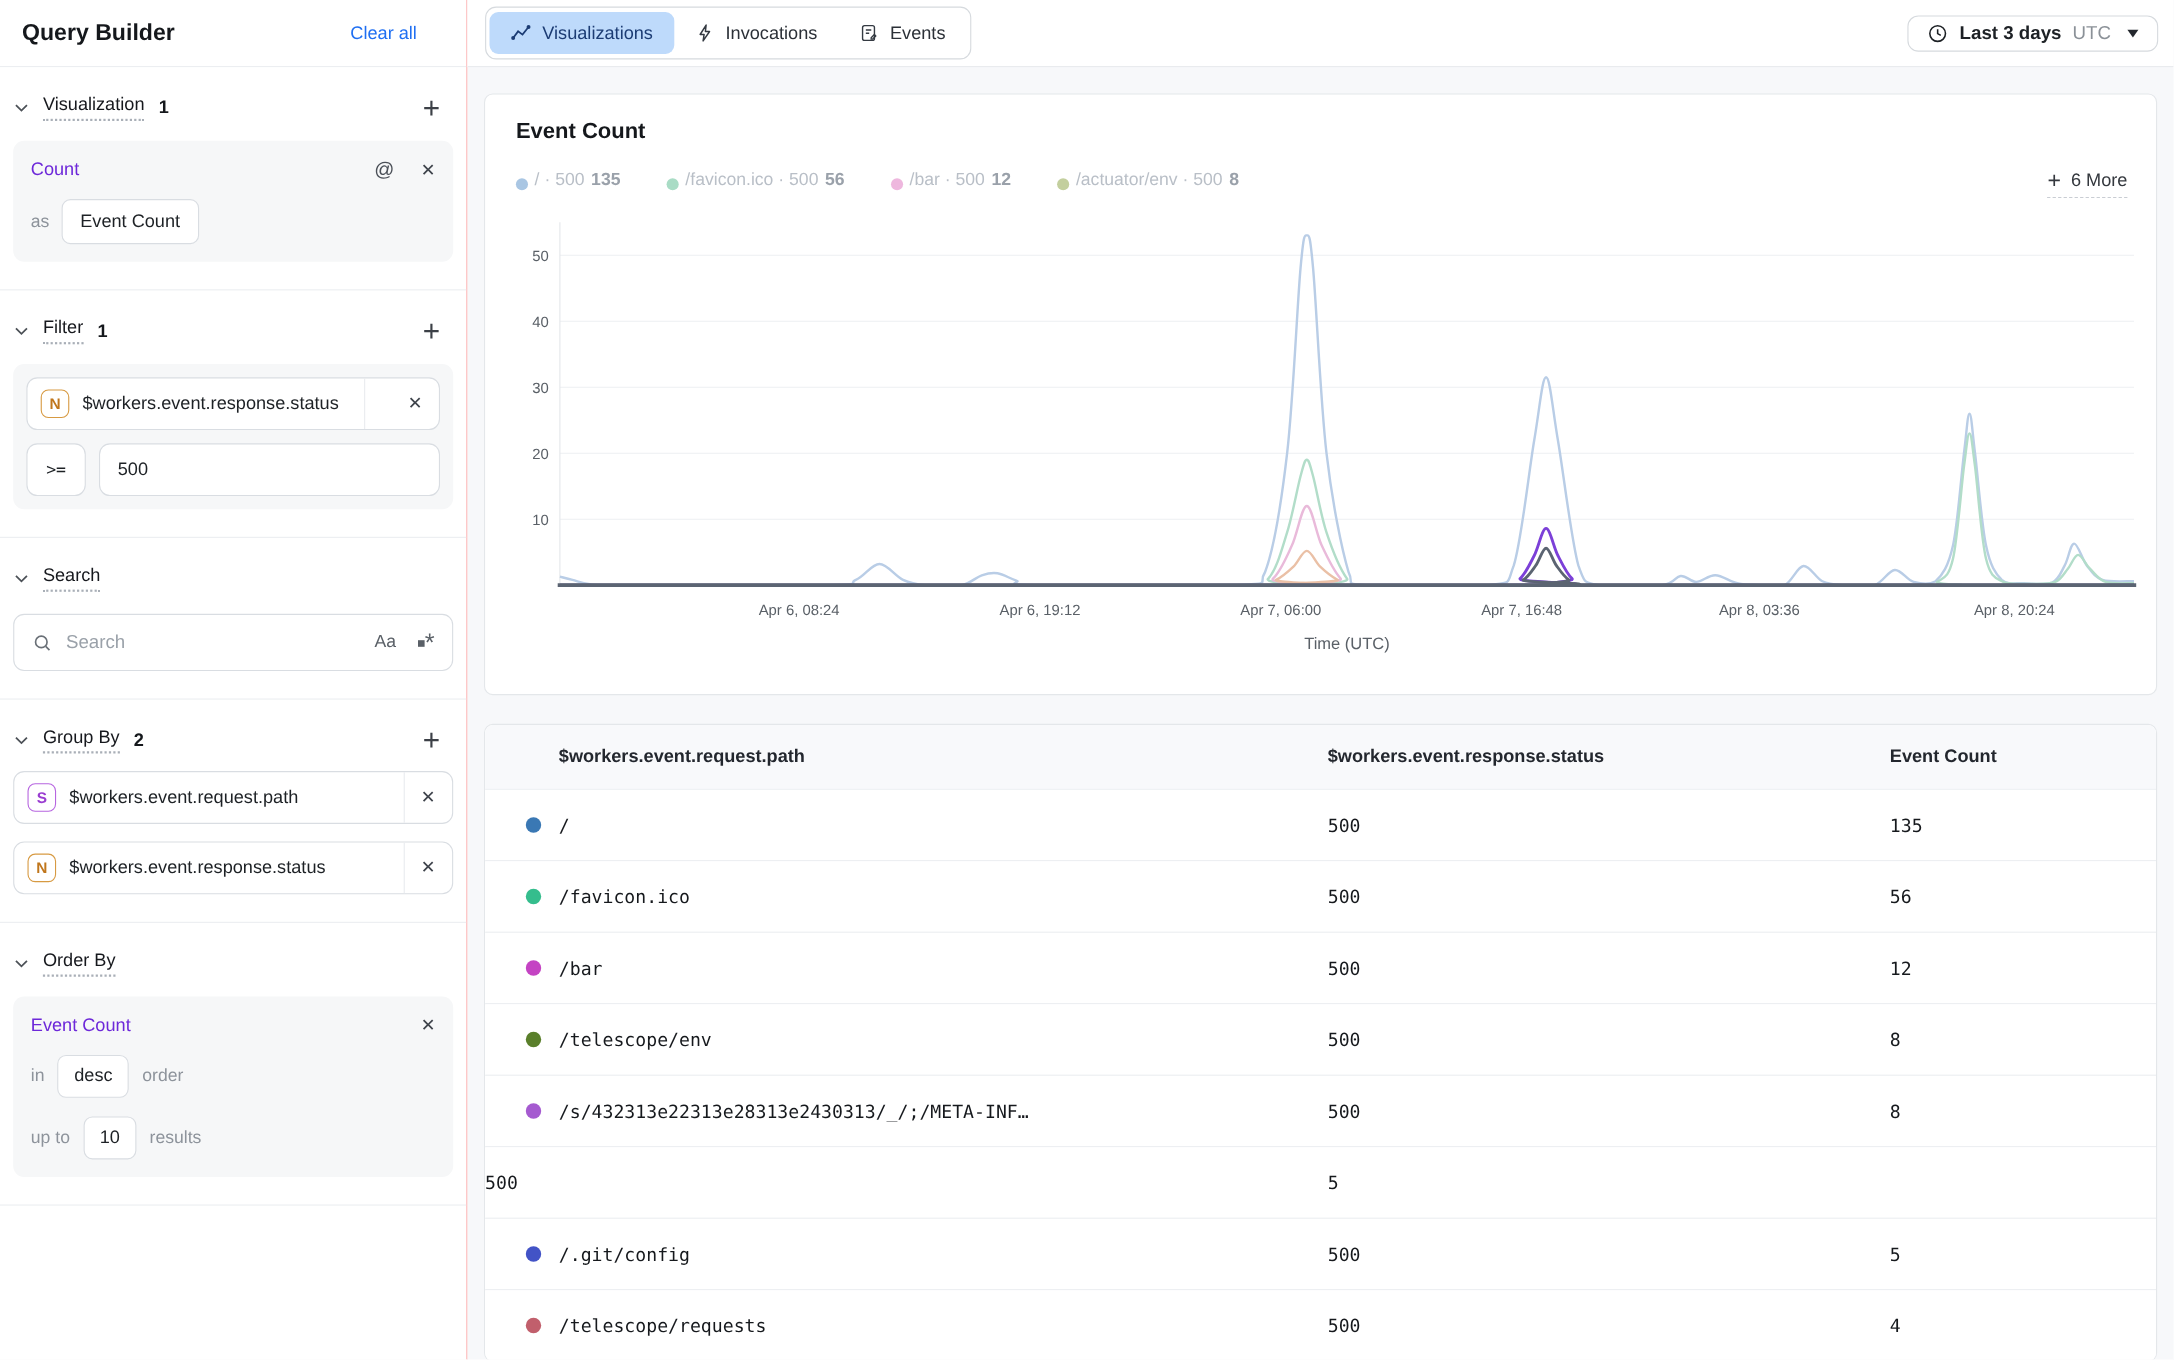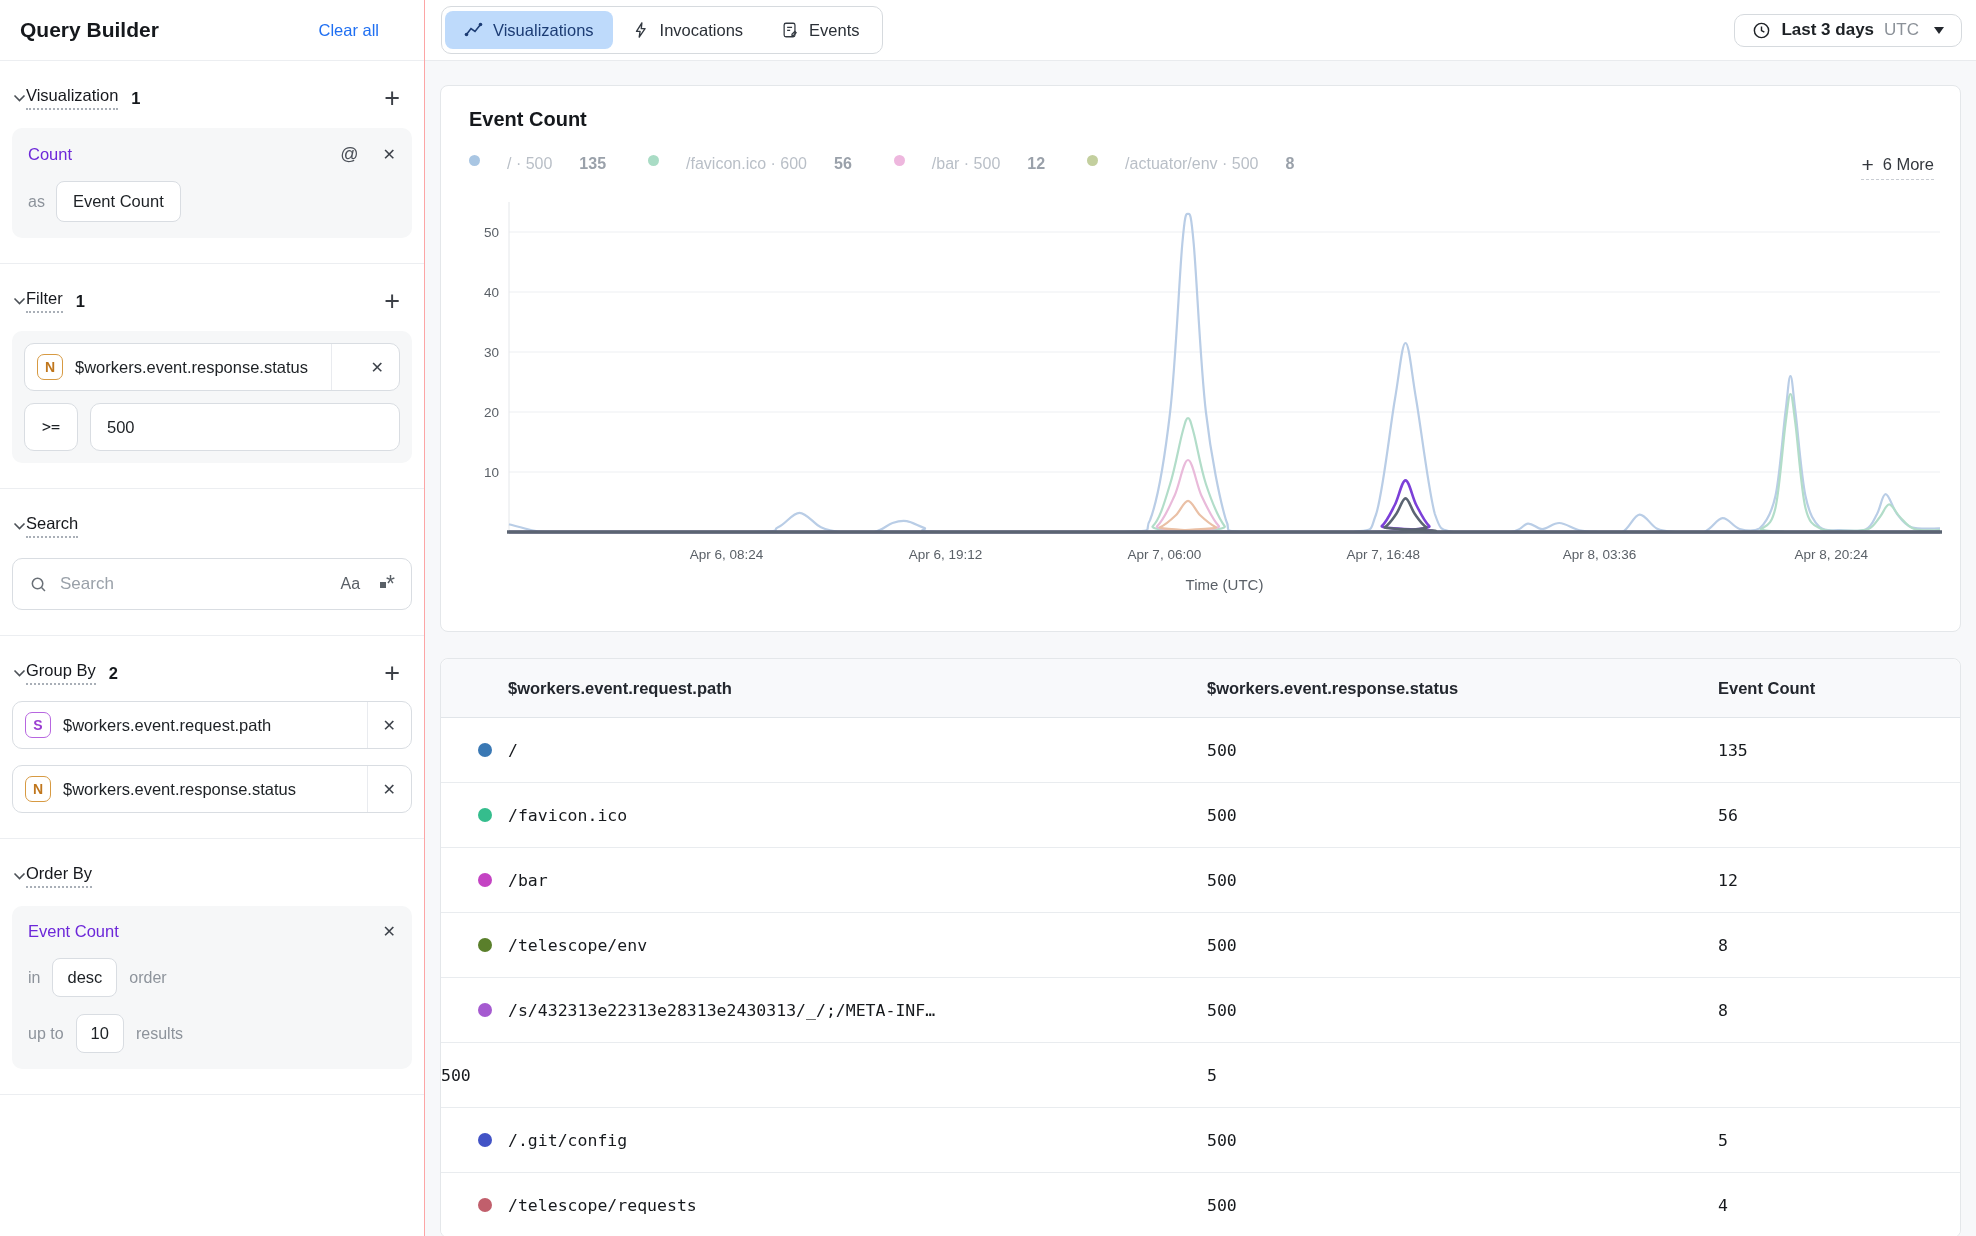--- a/index.html
+++ b/index.html
@@ -11,21 +11,21 @@
   .sidebar{width:424px;min-width:424px;background:#fff;border-right:1px solid #fca5a5;
            display:flex;flex-direction:column;overflow:hidden}
   .sb-header{height:61px;min-height:61px;display:flex;align-items:center;justify-content:space-between;
              padding:0 45px 0 20px;border-bottom:1px solid #eceef1;box-sizing:border-box}
   .sb-title{font-size:21px;font-weight:700;margin:0;color:#15181c}
   .clear-all{color:#1f6ff2;font-size:16.5px;cursor:pointer;text-decoration:none}
 
   .sec-head{display:flex;align-items:center;padding:0 24px 0 13px;margin-top:25px}
   .chev{display:flex;align-items:center;cursor:pointer}
   .sec-label{font-size:16.5px;color:#16181d;border-bottom:2px dotted #a9afb7;padding-bottom:3px;
-             cursor:default}
+             margin-left:13px;cursor:default}
   .sec-count{margin-left:13px;font-size:16.5px;font-weight:700;color:#15181c}
   .plus-btn{margin-left:auto;font-size:27px;font-weight:300;color:#3c4047;line-height:20px;cursor:pointer}
 
   .gcard{background:#f6f7f8;border-radius:10px;margin:18px 12px 0;padding:16px}
   .gcard-row{display:flex;align-items:center}
   .fn-label{font-size:16.5px;color:#6d28d9}
   .at-icon{margin-left:auto;font-size:18px;color:#4a4f57;cursor:pointer}
   .x-icon{font-size:16px;color:#3e434b;cursor:pointer}
   .gcard .x-icon{margin-left:24px}
   .as-row{margin-top:16px}
@@ -82,21 +82,21 @@
   .time-tz{color:#8b9198}
   .caret-down{width:0;height:0;border-left:5.5px solid transparent;border-right:5.5px solid transparent;
               border-top:7px solid #23272d;margin-left:5px}
 
   .content{flex:1;padding:24px 15px 0;overflow:hidden}
   .panel{background:#fff;border:1px solid #e4e7ea;border-radius:8px;box-sizing:border-box}
   .chart-card{height:547px;padding:22px 10px 0 14px}
   .chart-title{margin:0 0 0 14px;font-size:20px;font-weight:700;color:#15181c}
   .legend-row{display:flex;align-items:flex-start;margin:24px 8px 0 14px}
   .legend{display:flex;gap:42px;align-items:center;flex:1}
-  .litem{display:flex;align-items:flex-start;gap:27px;font-size:16px;color:#b9bfc7;cursor:pointer}
+  .litem{display:flex;align-items:flex-end;gap:6px;font-size:16px;color:#b9bfc7;cursor:pointer}
   .ldot{width:11px;height:11px;border-radius:50%}
   .lcount{color:#9aa1aa;font-weight:600}
   .more-btn{display:flex;align-items:center;gap:9px;font-size:16.5px;color:#34383e;
             border-bottom:1.5px dashed #c9cdd3;padding-bottom:5px;cursor:pointer;margin-right:8px}
   .more-plus{font-size:21px;font-weight:300;line-height:14px}
   #chart{margin-top:10px}
   #chart svg text{font-family:"Liberation Sans",sans-serif}
 
   .table-card{margin-top:26px;height:580px;overflow:hidden;border-radius:8px}
   .thead{display:grid;grid-template-columns:766px 511px 1fr;height:58px;align-items:center;
@@ -306,21 +306,21 @@
         <h2 class="chart-title">Event Count</h2>
         <div class="legend-row">
           <div class="legend">
             <span class="litem">
               <span class="ldot" style="background: rgb(169, 198, 227);"></span>
               <span>/ · 500</span>
               <span class="lcount">135</span>
             </span>
             <span class="litem">
               <span class="ldot" style="background: rgb(169, 220, 197);"></span>
-              <span>/favicon.ico · 600</span>
+              <span>/favicon.ico · 500</span>
               <span class="lcount">56</span>
             </span>
             <span class="litem">
               <span class="ldot" style="background: rgb(238, 183, 222);"></span>
               <span>/bar · 500</span>
               <span class="lcount">12</span>
             </span>
             <span class="litem">
               <span class="ldot" style="background: rgb(195, 207, 158);"></span>
               <span>/actuator/env · 500</span>

